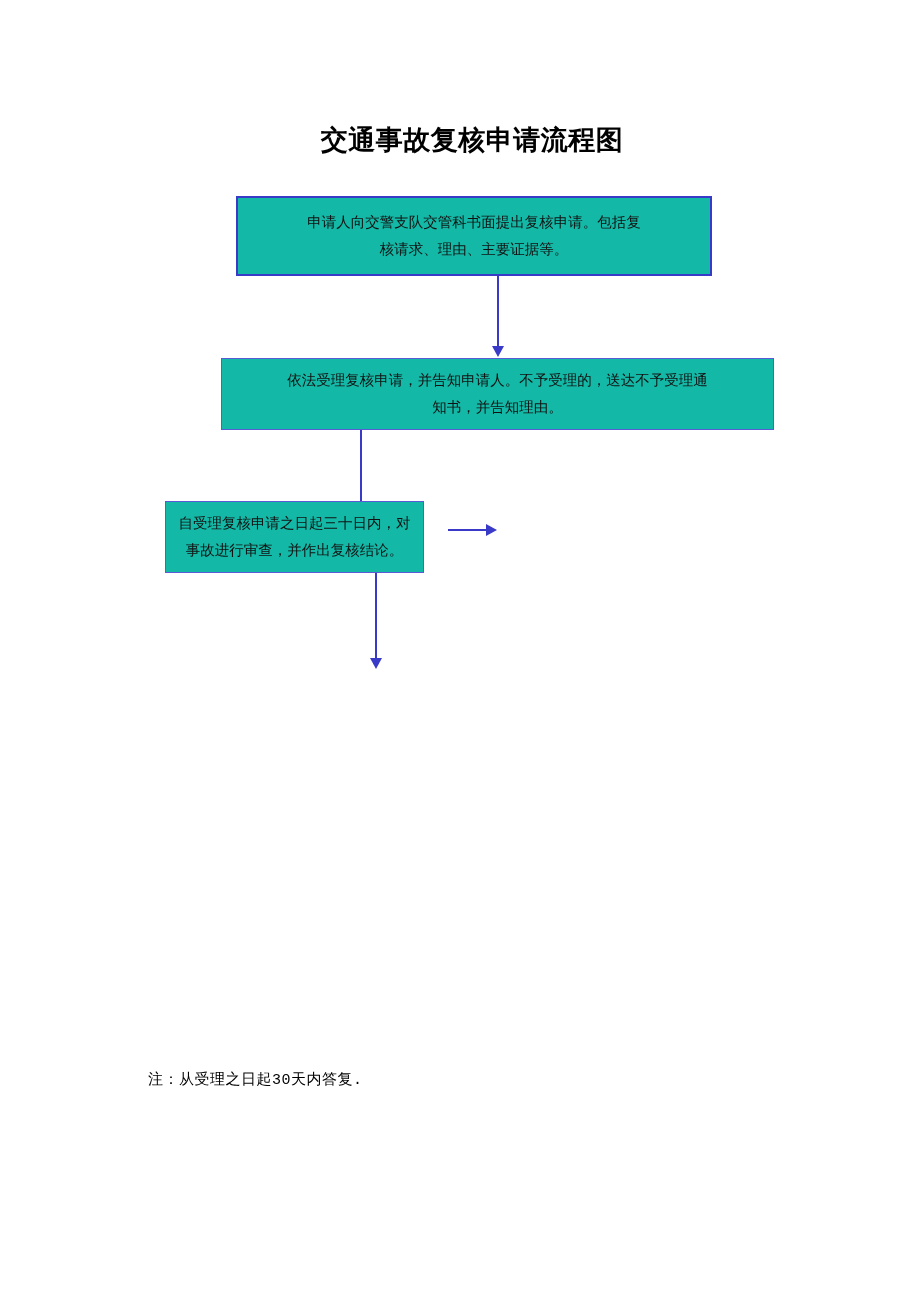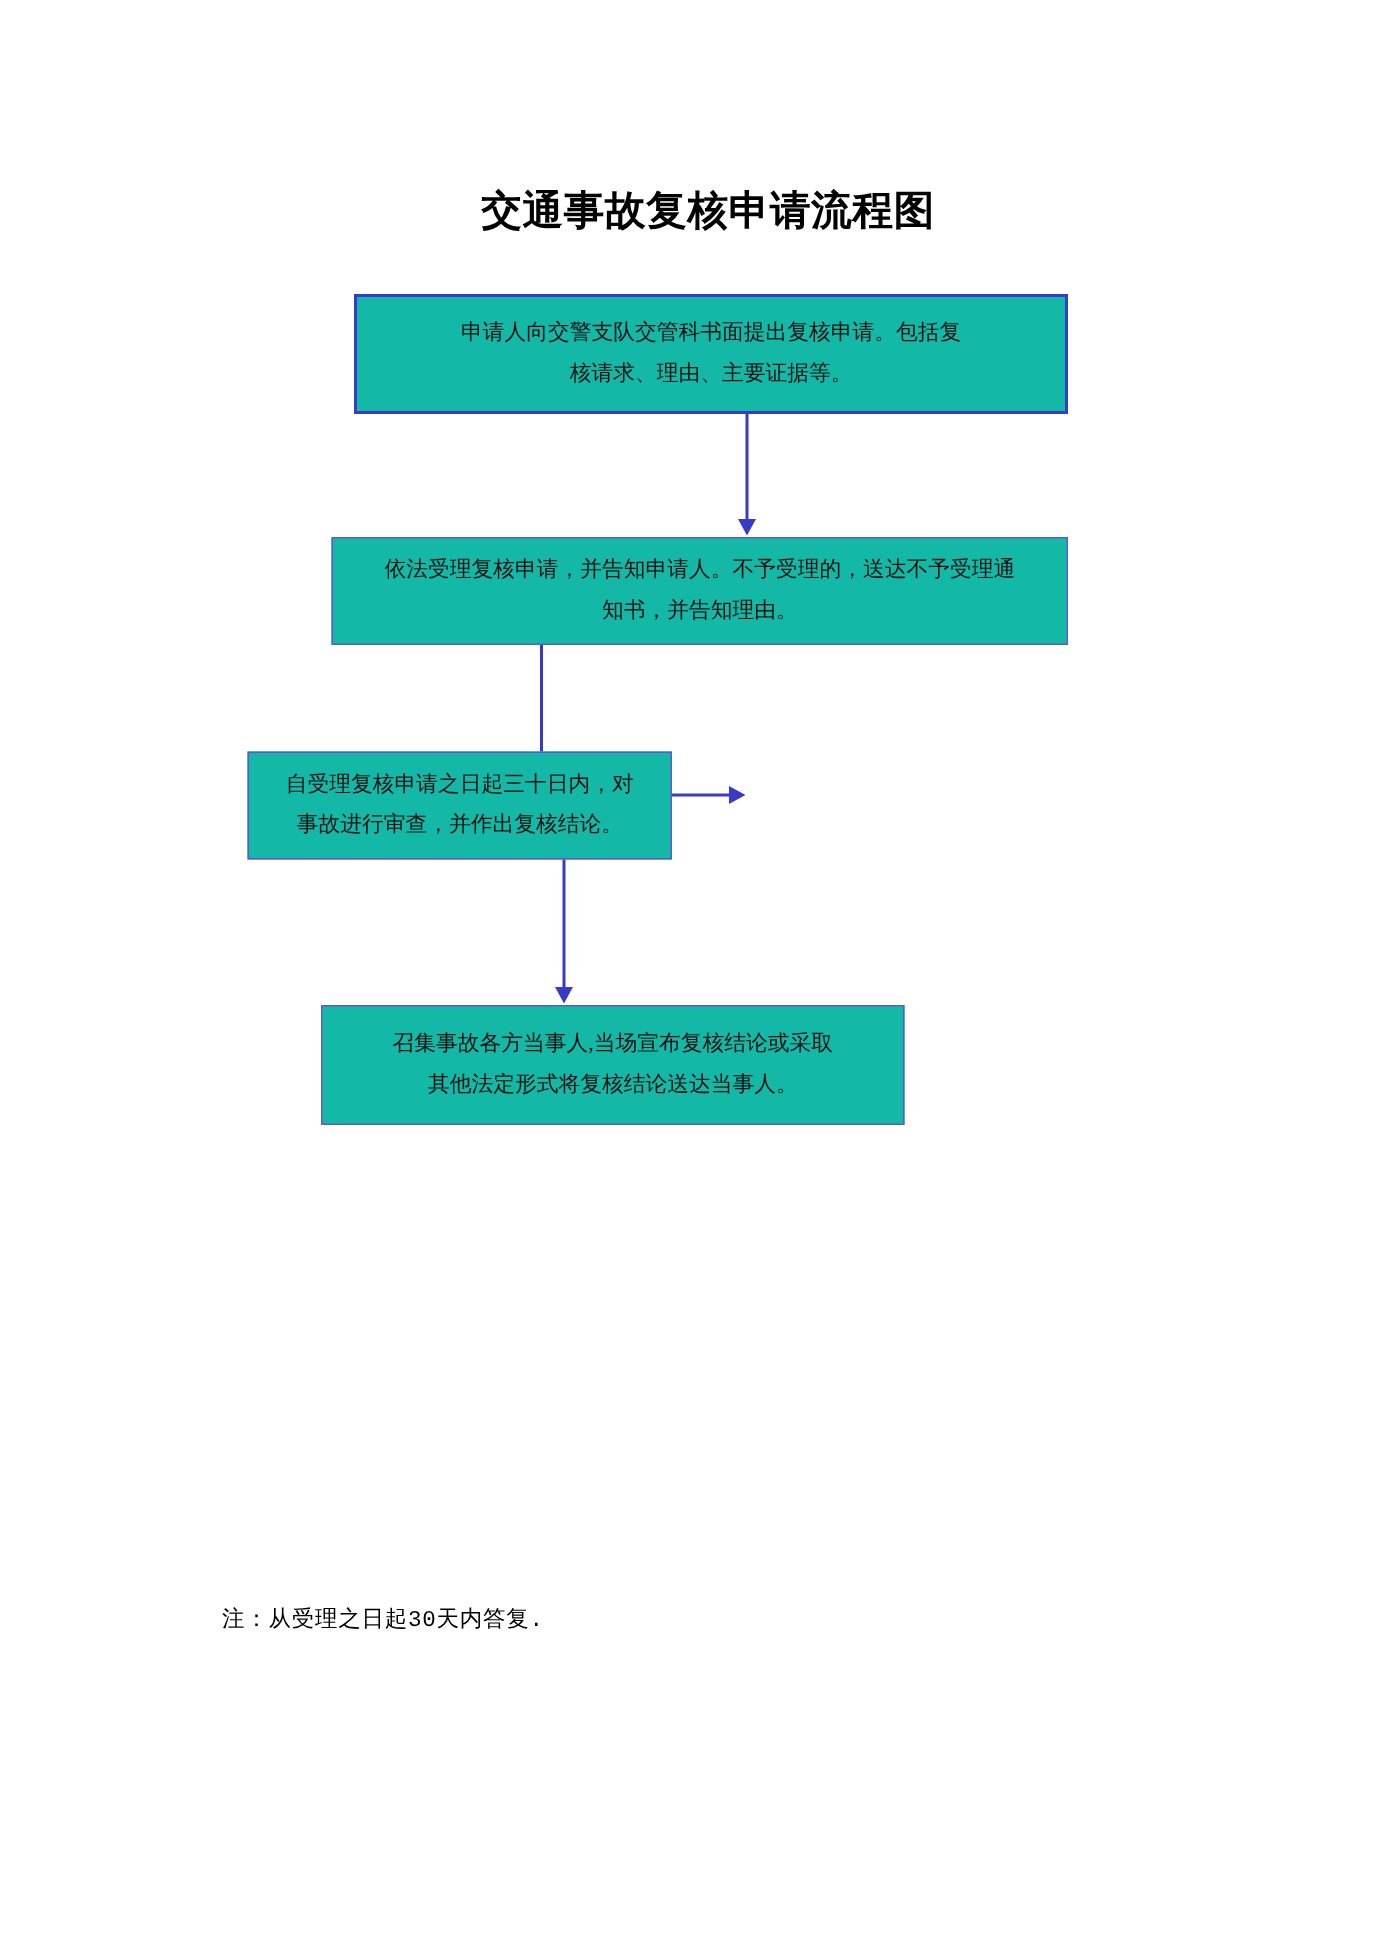--- a/index.html
+++ b/index.html
@@ -55,27 +55,27 @@
     left: 236px;
     top: 196px;
     width: 476px;
     height: 80px;
     border-width: 2px;
     border-color: #3a3ac8;
   }
   #node-2 {
     left: 221px;
     top: 358px;
-    width: 491px;
+    width: 553px;
     height: 72px;
   }
   #node-3 {
     left: 165px;
     top: 501px;
-    width: 283px;
+    width: 259px;
     height: 72px;
   }
   #node-4 {
     left: 497px;
     top: 477px;
     width: 337px;
     height: 105px;
   }
   #node-5 {
     left: 214px;
@@ -139,20 +139,16 @@
 事故进行审查，并作出复核结论。</span>
   </div>
 
   <div class="conn" style="left:448px; top:529px; width:38px; height:2px;"></div>
   <div class="arrowhead arrow-right" style="left:486px; top:524px;"></div>
 
 
   <div class="conn" style="left:375px; top:573px; width:2px; height:85px;"></div>
   <div class="arrowhead arrow-down" style="left:370px; top:658px;"></div>
 
-  <div class="node" id="node-5">
-    <span class="node-text">召集事故各方当事人,当场宣布复核结论或采取
-其他法定形式将复核结论送达当事人。</span>
-  </div>
 
   <div class="note">注：从受理之日起30天内答复.</div>
 
 </div>
 
 </body></html>

